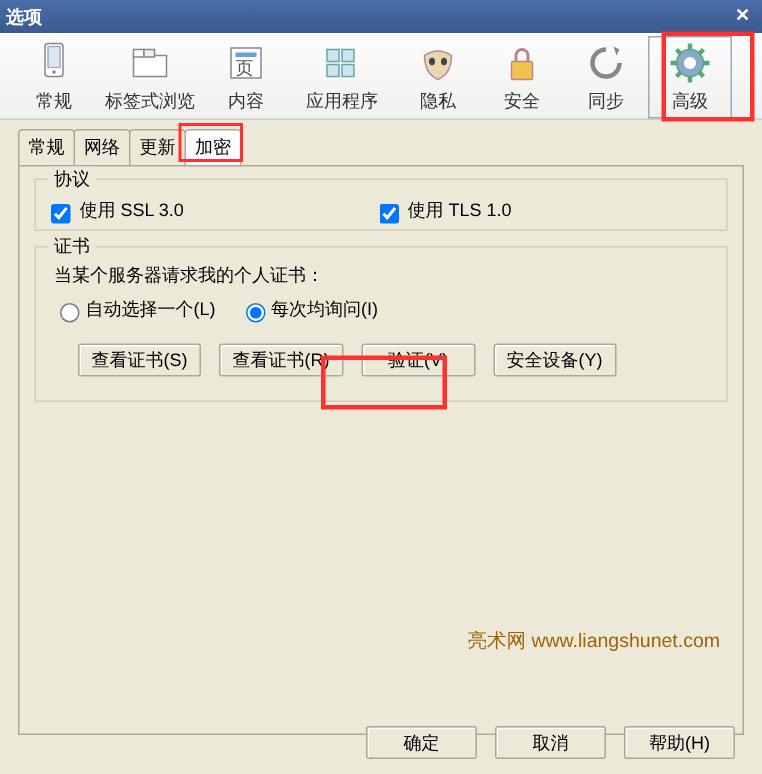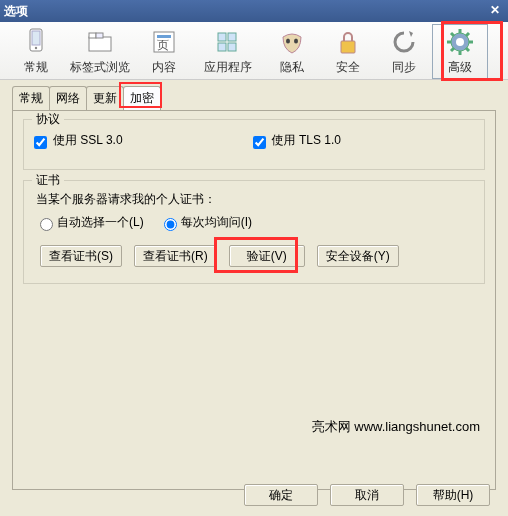--- a/index.html
+++ b/index.html
@@ -12,32 +12,32 @@
 .tool-item.wider{width:72px}
 .tool-item.selected{border:1px solid #9ab}
 .tool-label{font-size:12px;color:#333}
 .tool-highlight{position:absolute;border:3px solid #ff3030;pointer-events:none}
 .content{padding:6px 12px 4px;position:relative}
 .tabs{display:flex;margin-bottom:0}
 .tab{padding:3px 6px;background:#ece9d8;border:1px solid #aca899;border-bottom:none;border-radius:3px 3px 0 0;margin-right:-1px;cursor:pointer;position:relative;z-index:1}
 .tab.active{background:#fcfcfe;z-index:3}
 .tab-highlight{position:absolute;border:2px solid #ff3030;pointer-events:none;z-index:5}
 .panel{border:1px solid #aca899;background:#ece9d8;padding:8px 10px 10px;min-height:380px;position:relative}
-.fieldset{border:1px solid #d0cdbd;margin-bottom:10px;padding:8px 10px 20px;position:relative}
+.fieldset{border:1px solid #d0cdbd;margin-bottom:10px;padding:8px 10px 4px;position:relative}
 .fieldset-legend{position:absolute;top:-9px;left:8px;background:#ece9d8;padding:0 4px}
 .checkbox-row{display:flex;gap:130px;margin-top:4px}
 .chk{display:flex;align-items:flex-end;gap:6px}
 .chk input{width:13px;height:13px}
 .radio-row{display:flex;gap:20px;margin:6px 0 14px 6px}
 .rad{display:flex;align-items:flex-end;gap:4px}
 .rad input{width:13px;height:13px}
-.btn-row{display:flex;gap:12px;margin-left:6px}
+.btn-row{display:flex;gap:12px;margin-left:18px}
 .win-btn{min-width:76px;height:22px;background:#ece9d8;border:1px solid #aca899;border-radius:2px;cursor:pointer;padding:0 8px;box-shadow:inset 1px 1px #fff}
 .btn-highlight{position:absolute;border:3px solid #ff3030;pointer-events:none}
-.watermark{position:absolute;right:28px;top:418px;color:#000000;font-size:13px}
+.watermark{position:absolute;right:28px;top:418px;color:#a16207;font-size:13px}
 .footer{position:absolute;bottom:10px;right:18px;display:flex;gap:12px}
 .footer .win-btn{min-width:74px}
 .cert-desc{margin:2px 0 6px 2px}
 svg{display:block}
 </style>
 </head>
 <body>
 
 <div class="titlebar">
   <span class="titlebar-title">选项</span>

